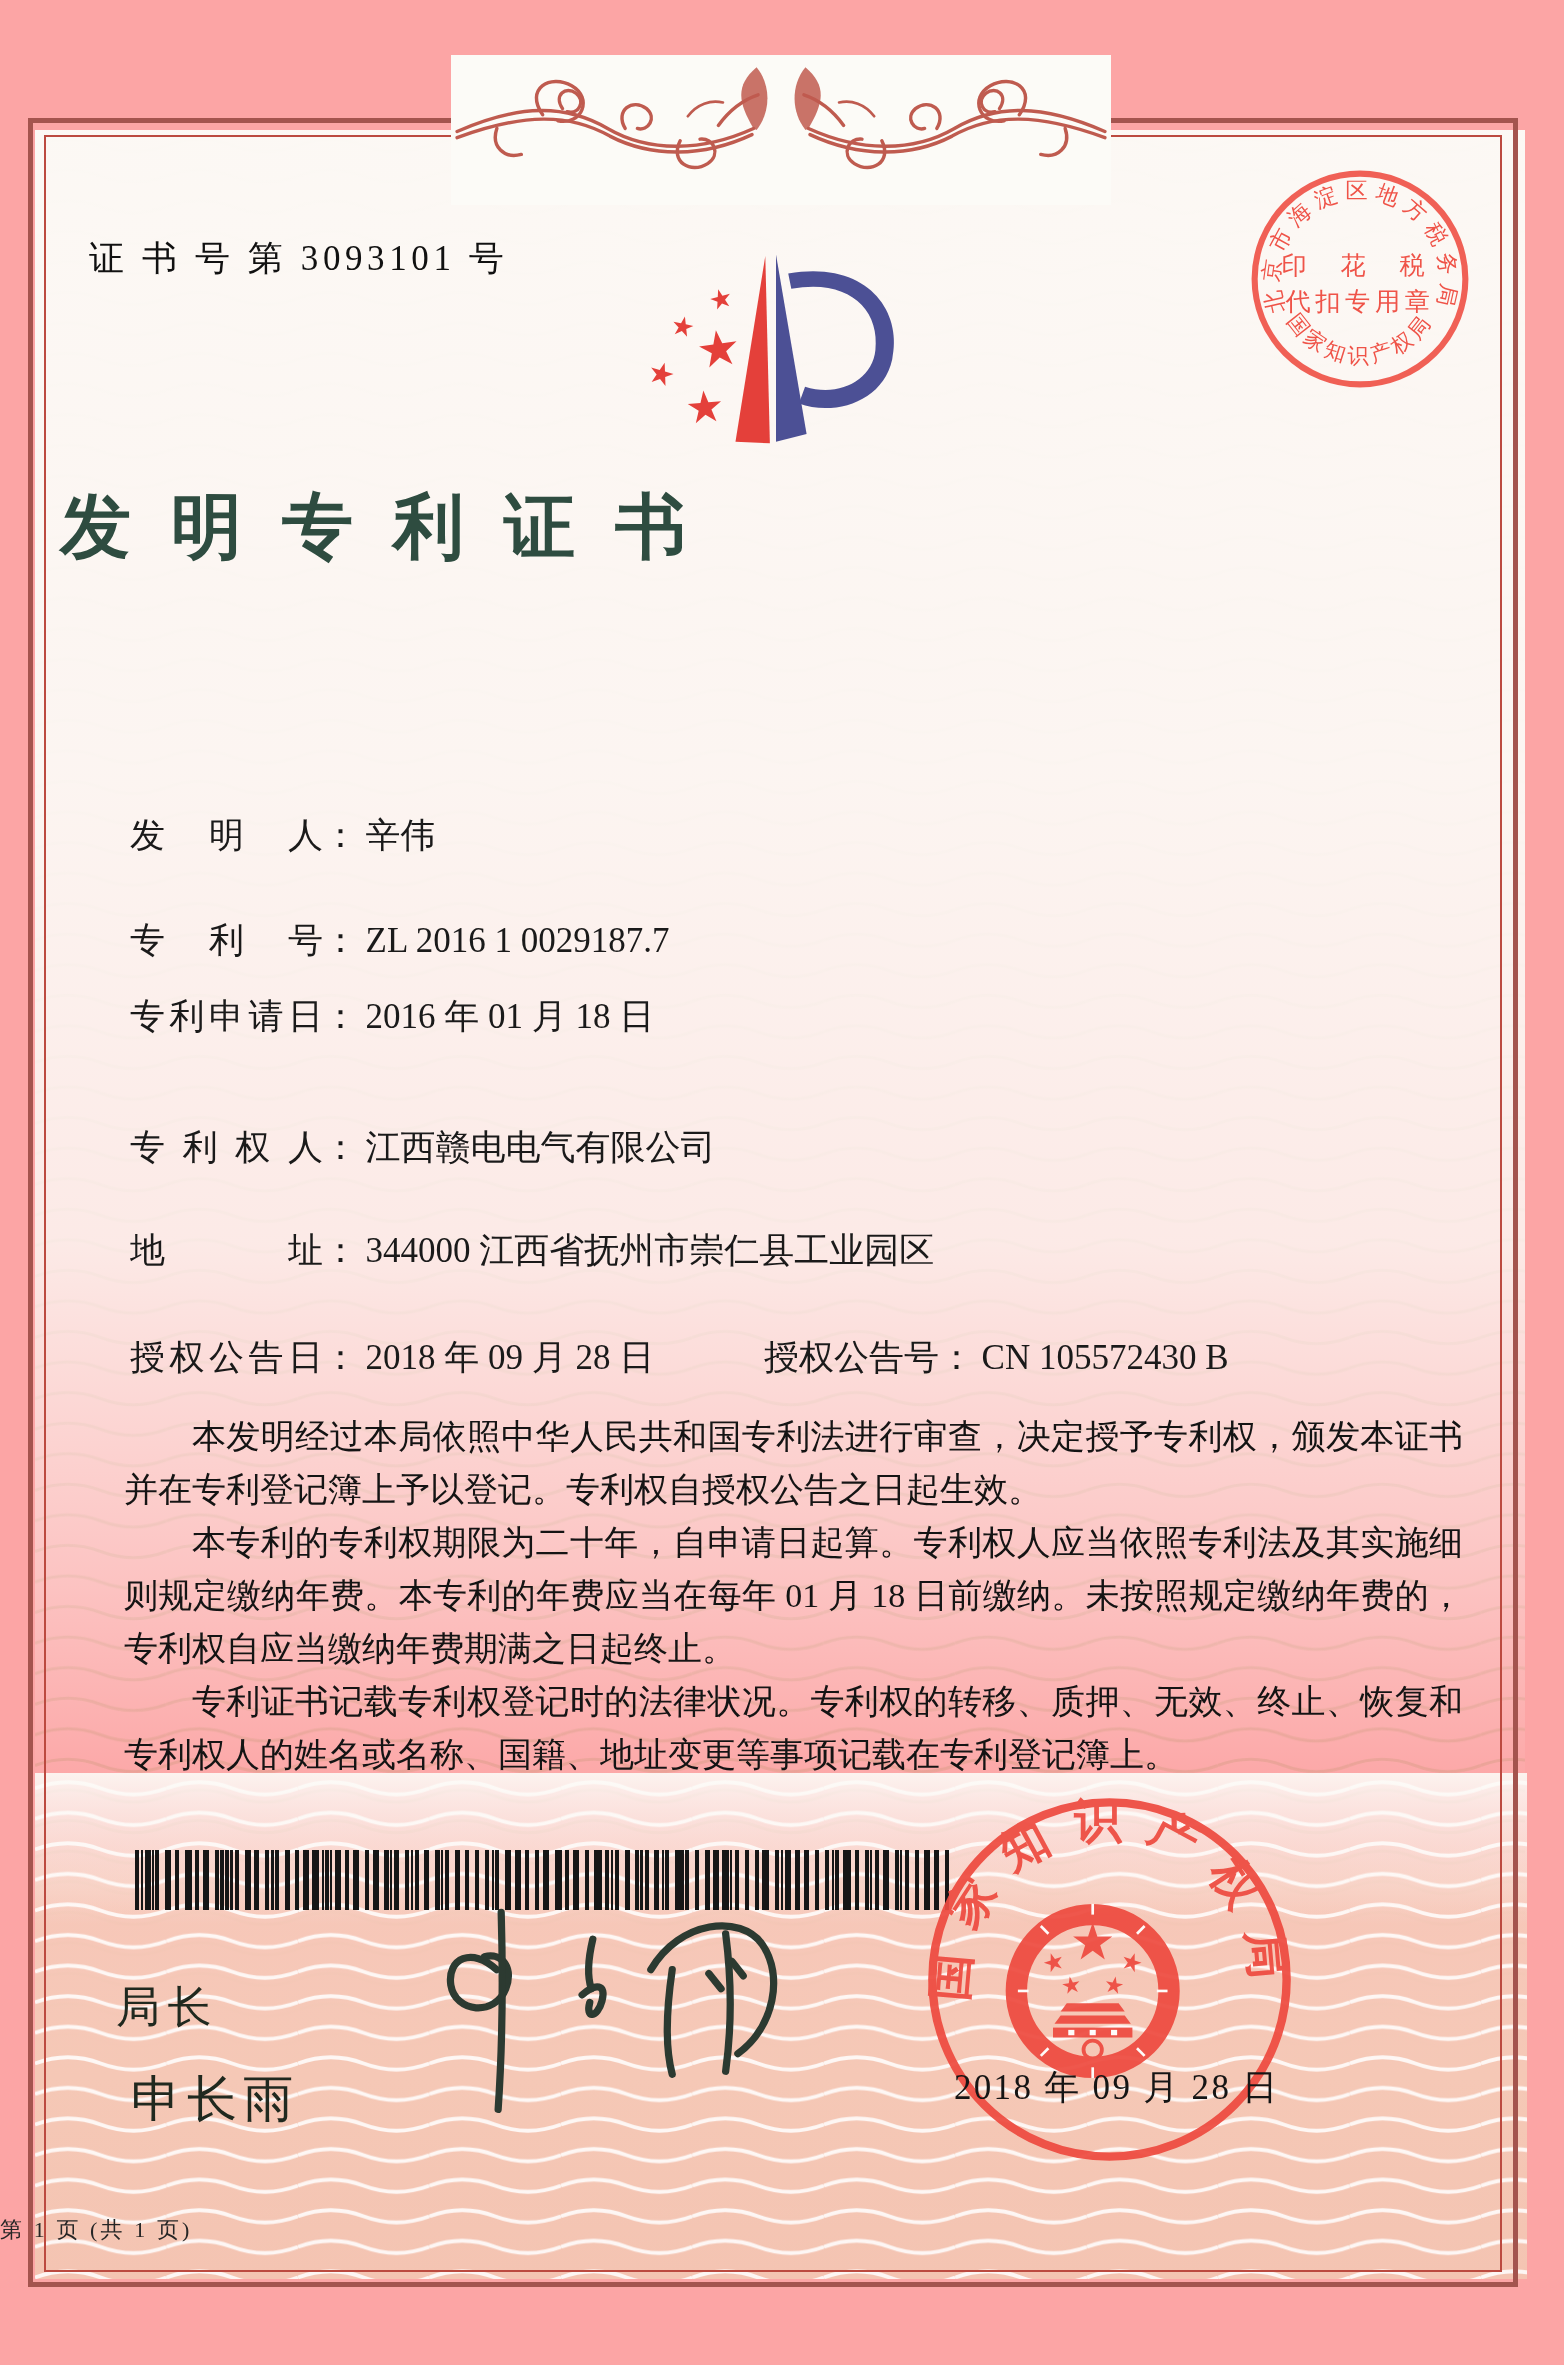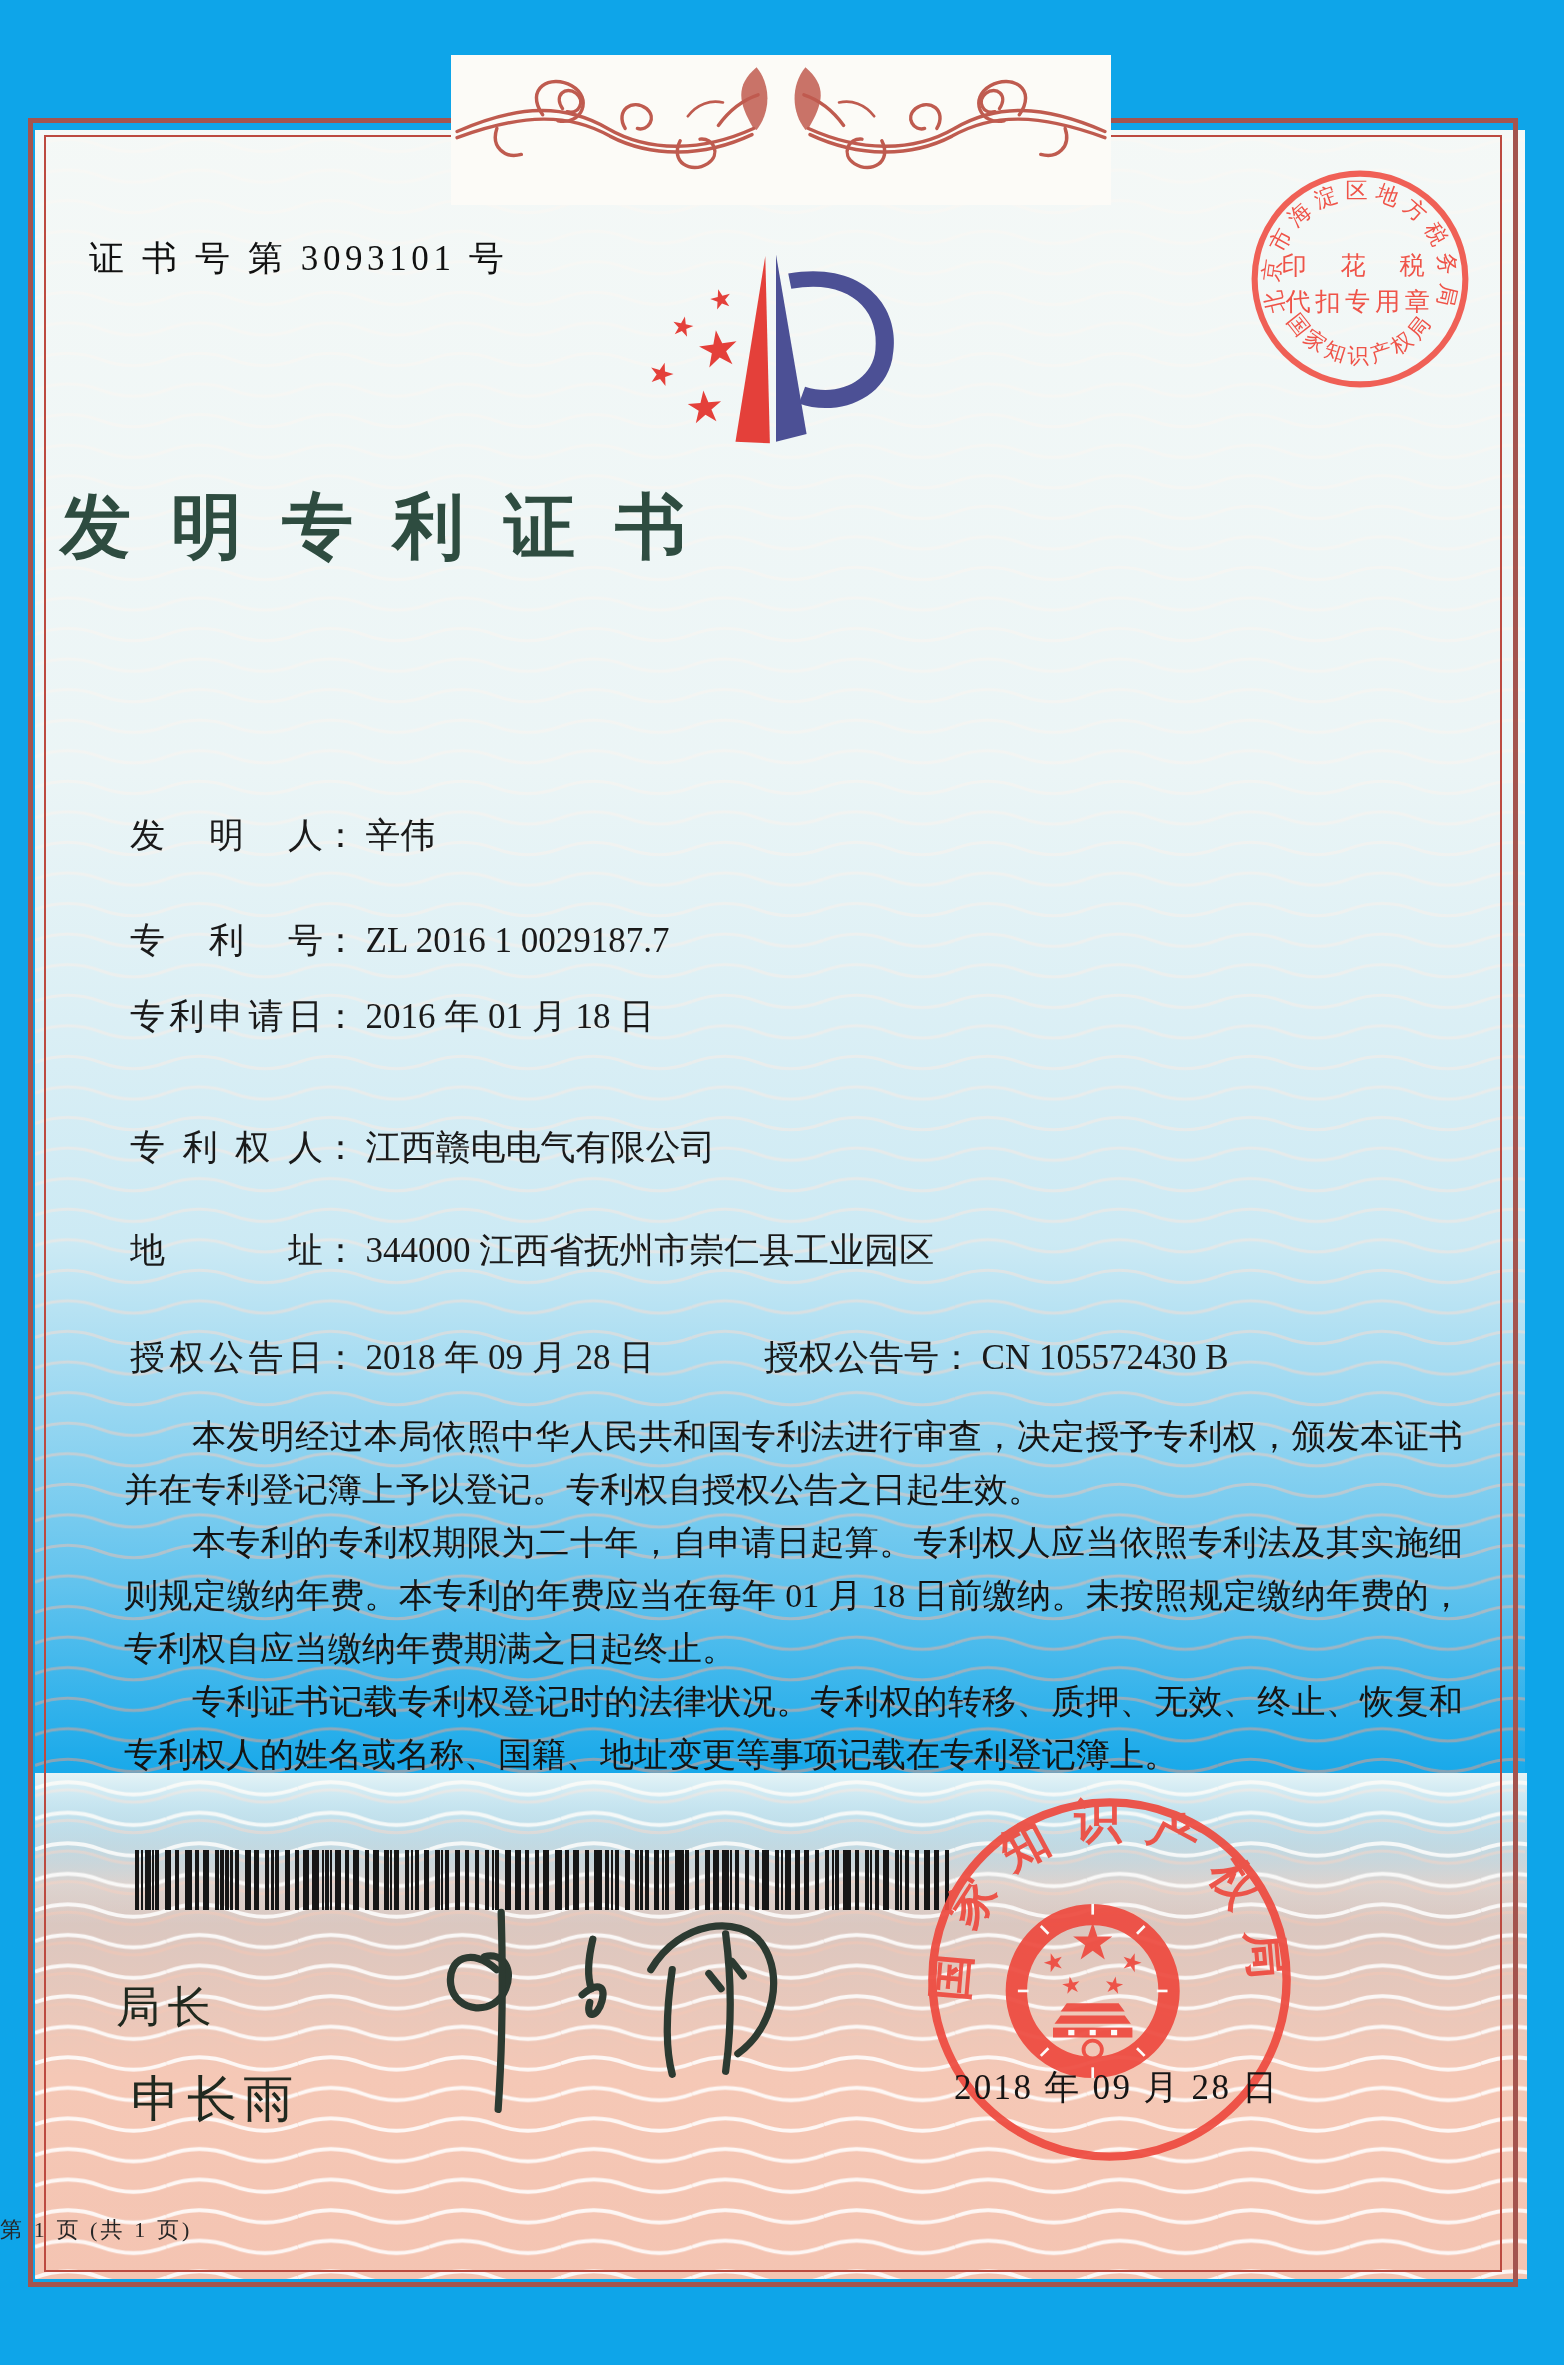--- a/index.html
+++ b/index.html
@@ -1,16 +1,16 @@
 <!DOCTYPE html>
 <html style="font-size:12.2px"><head>
 <meta charset="utf-8">
 <style>
   html,body{margin:0;padding:0;background:#e8e8e8;}
-  .page{position:relative;width:1565px;height:2366px;margin:0 auto;background:#0ea5e9;overflow:hidden;
+  .page{position:relative;width:1565px;height:2366px;margin:0 auto;background:#fca5a5;overflow:hidden;
         font-family:"Liberation Serif","DejaVu Serif",serif;color:#1a1a1a;}
   
   .waves-all{position:absolute;left:35px;top:130px;width:1490px;height:2140px;opacity:.55;}
   .wash{position:absolute;left:35px;top:130px;width:1490px;height:2140px;
         background:linear-gradient(180deg,rgba(252,251,247,.97) 0%,rgba(252,251,247,.93) 30%,
                    rgba(252,251,247,.8) 52%,rgba(252,251,247,.35) 68%,rgba(252,251,247,0) 78%);}
   .band{position:absolute;left:35px;top:1773px;width:1492px;height:506px;}
   
   .frame-outer{position:absolute;left:27.5px;top:118px;width:1490px;height:2169px;
                border:5.4px solid #a4544e;box-sizing:border-box;}

